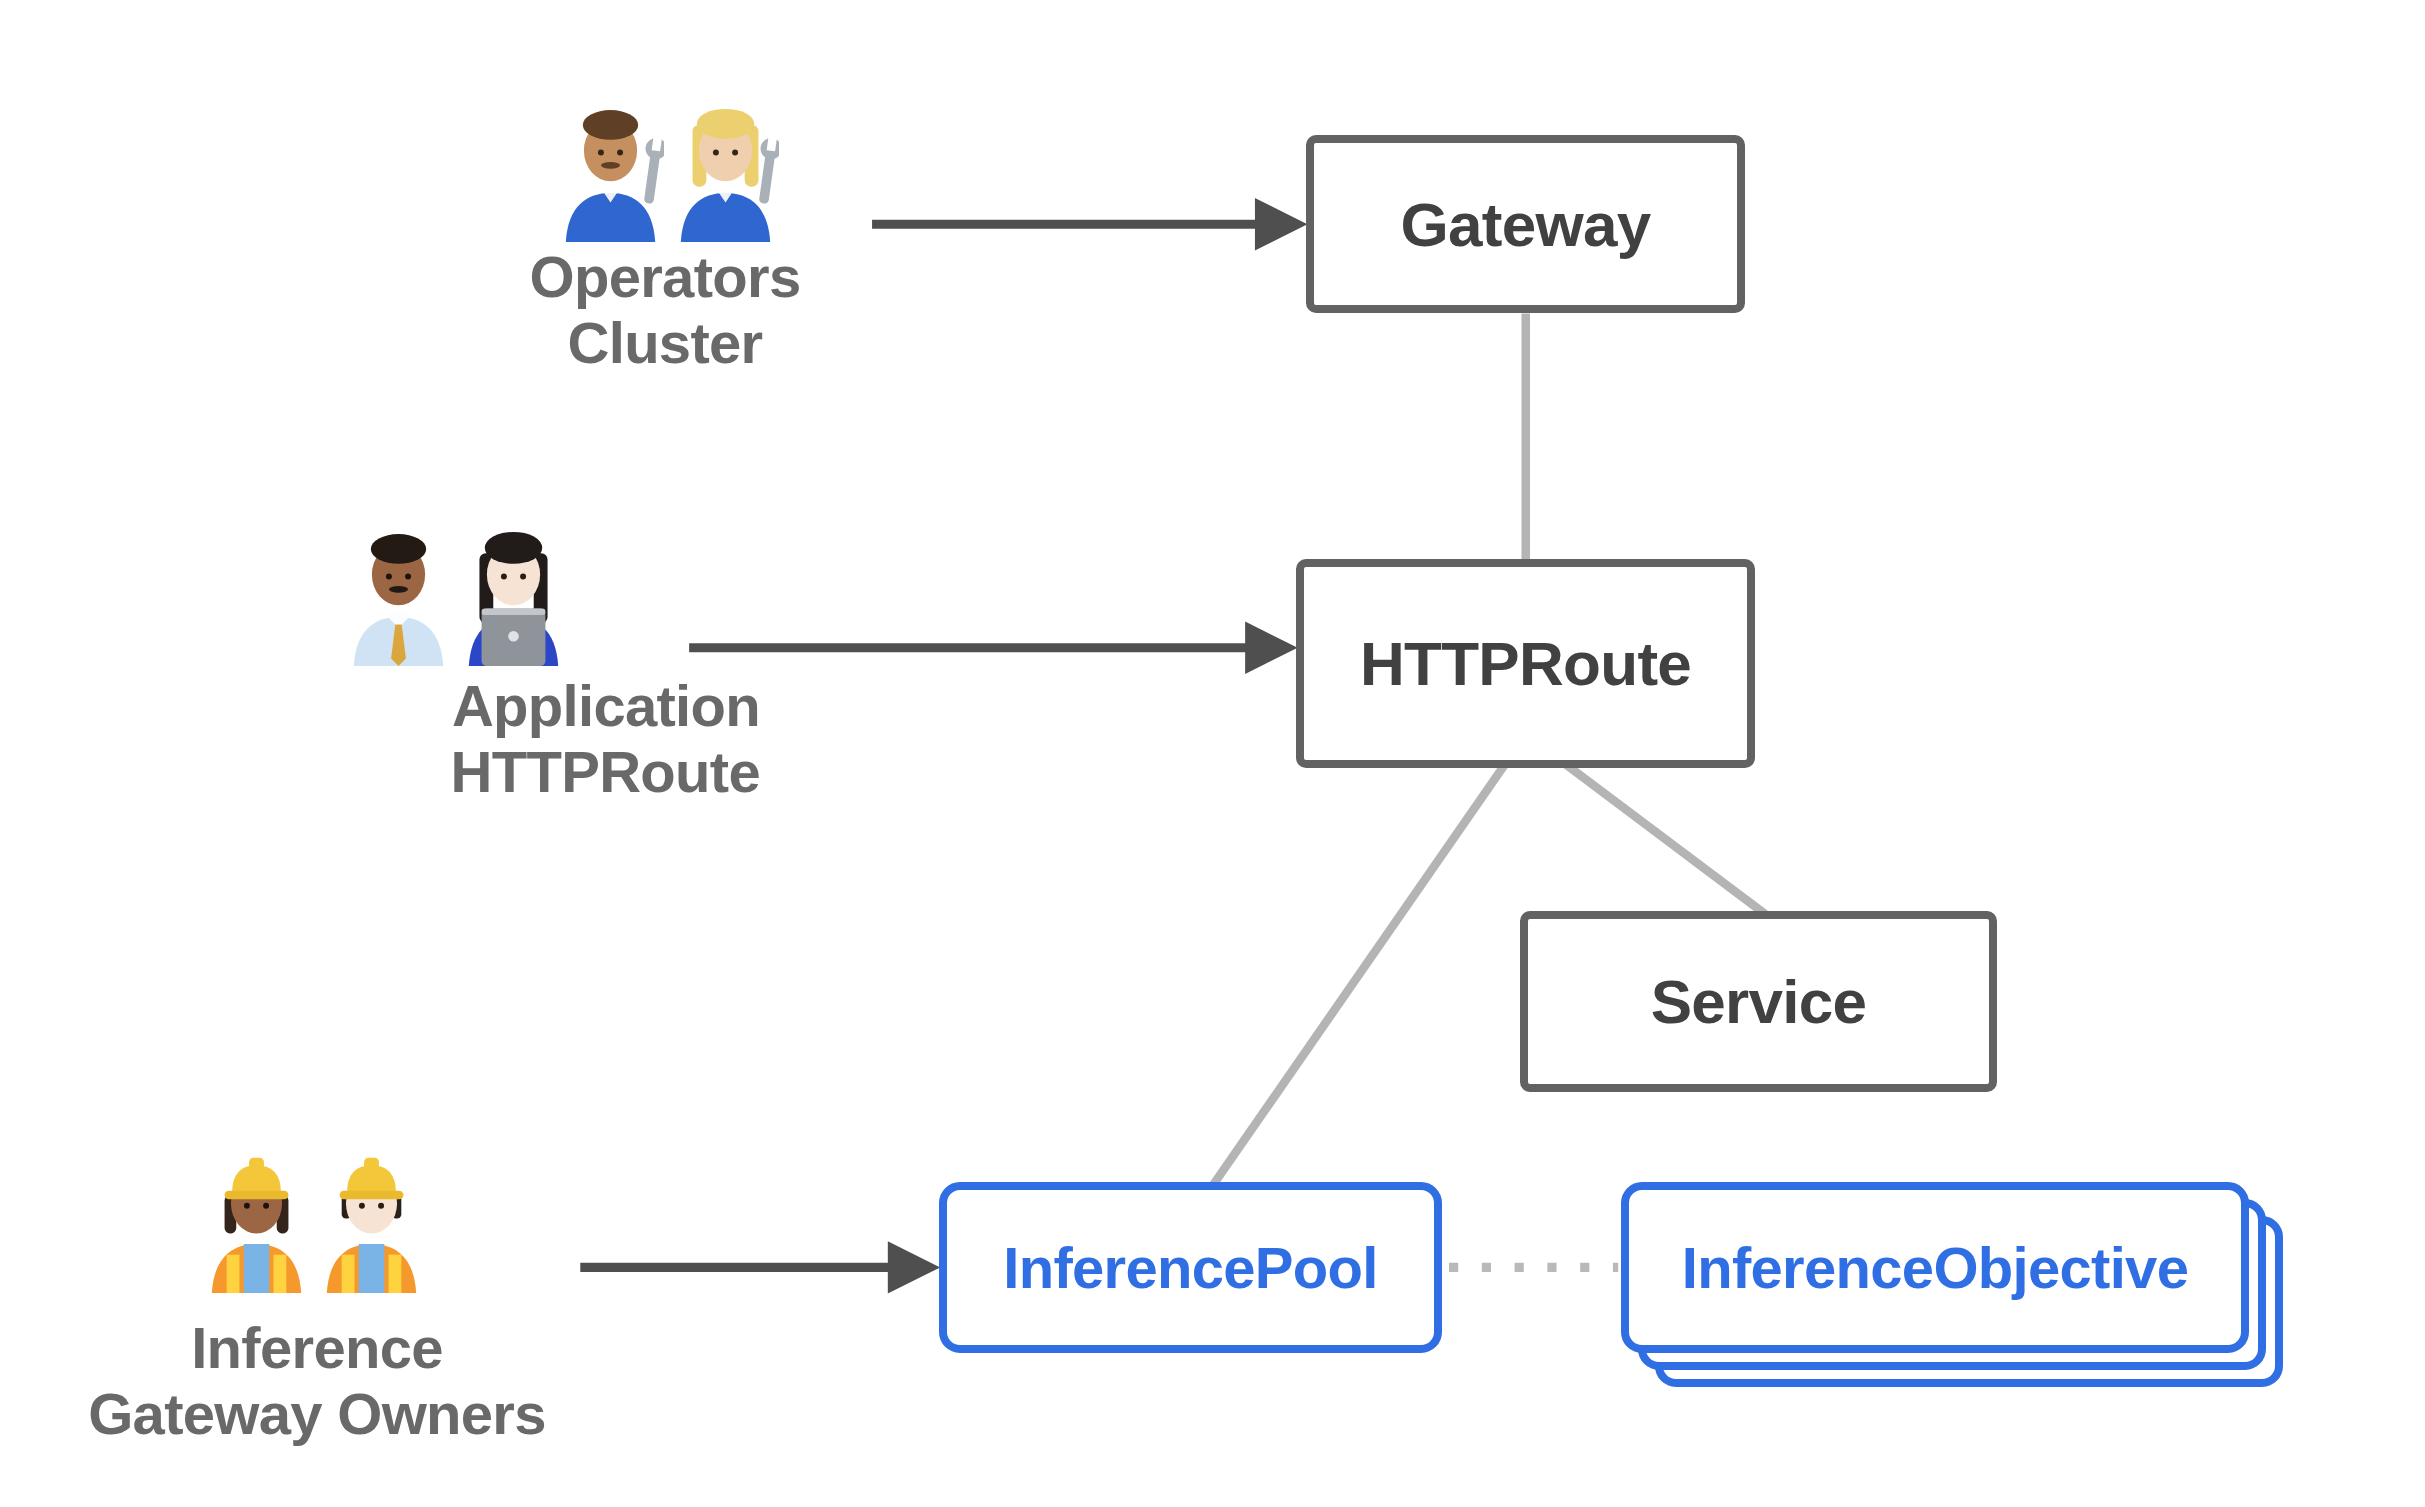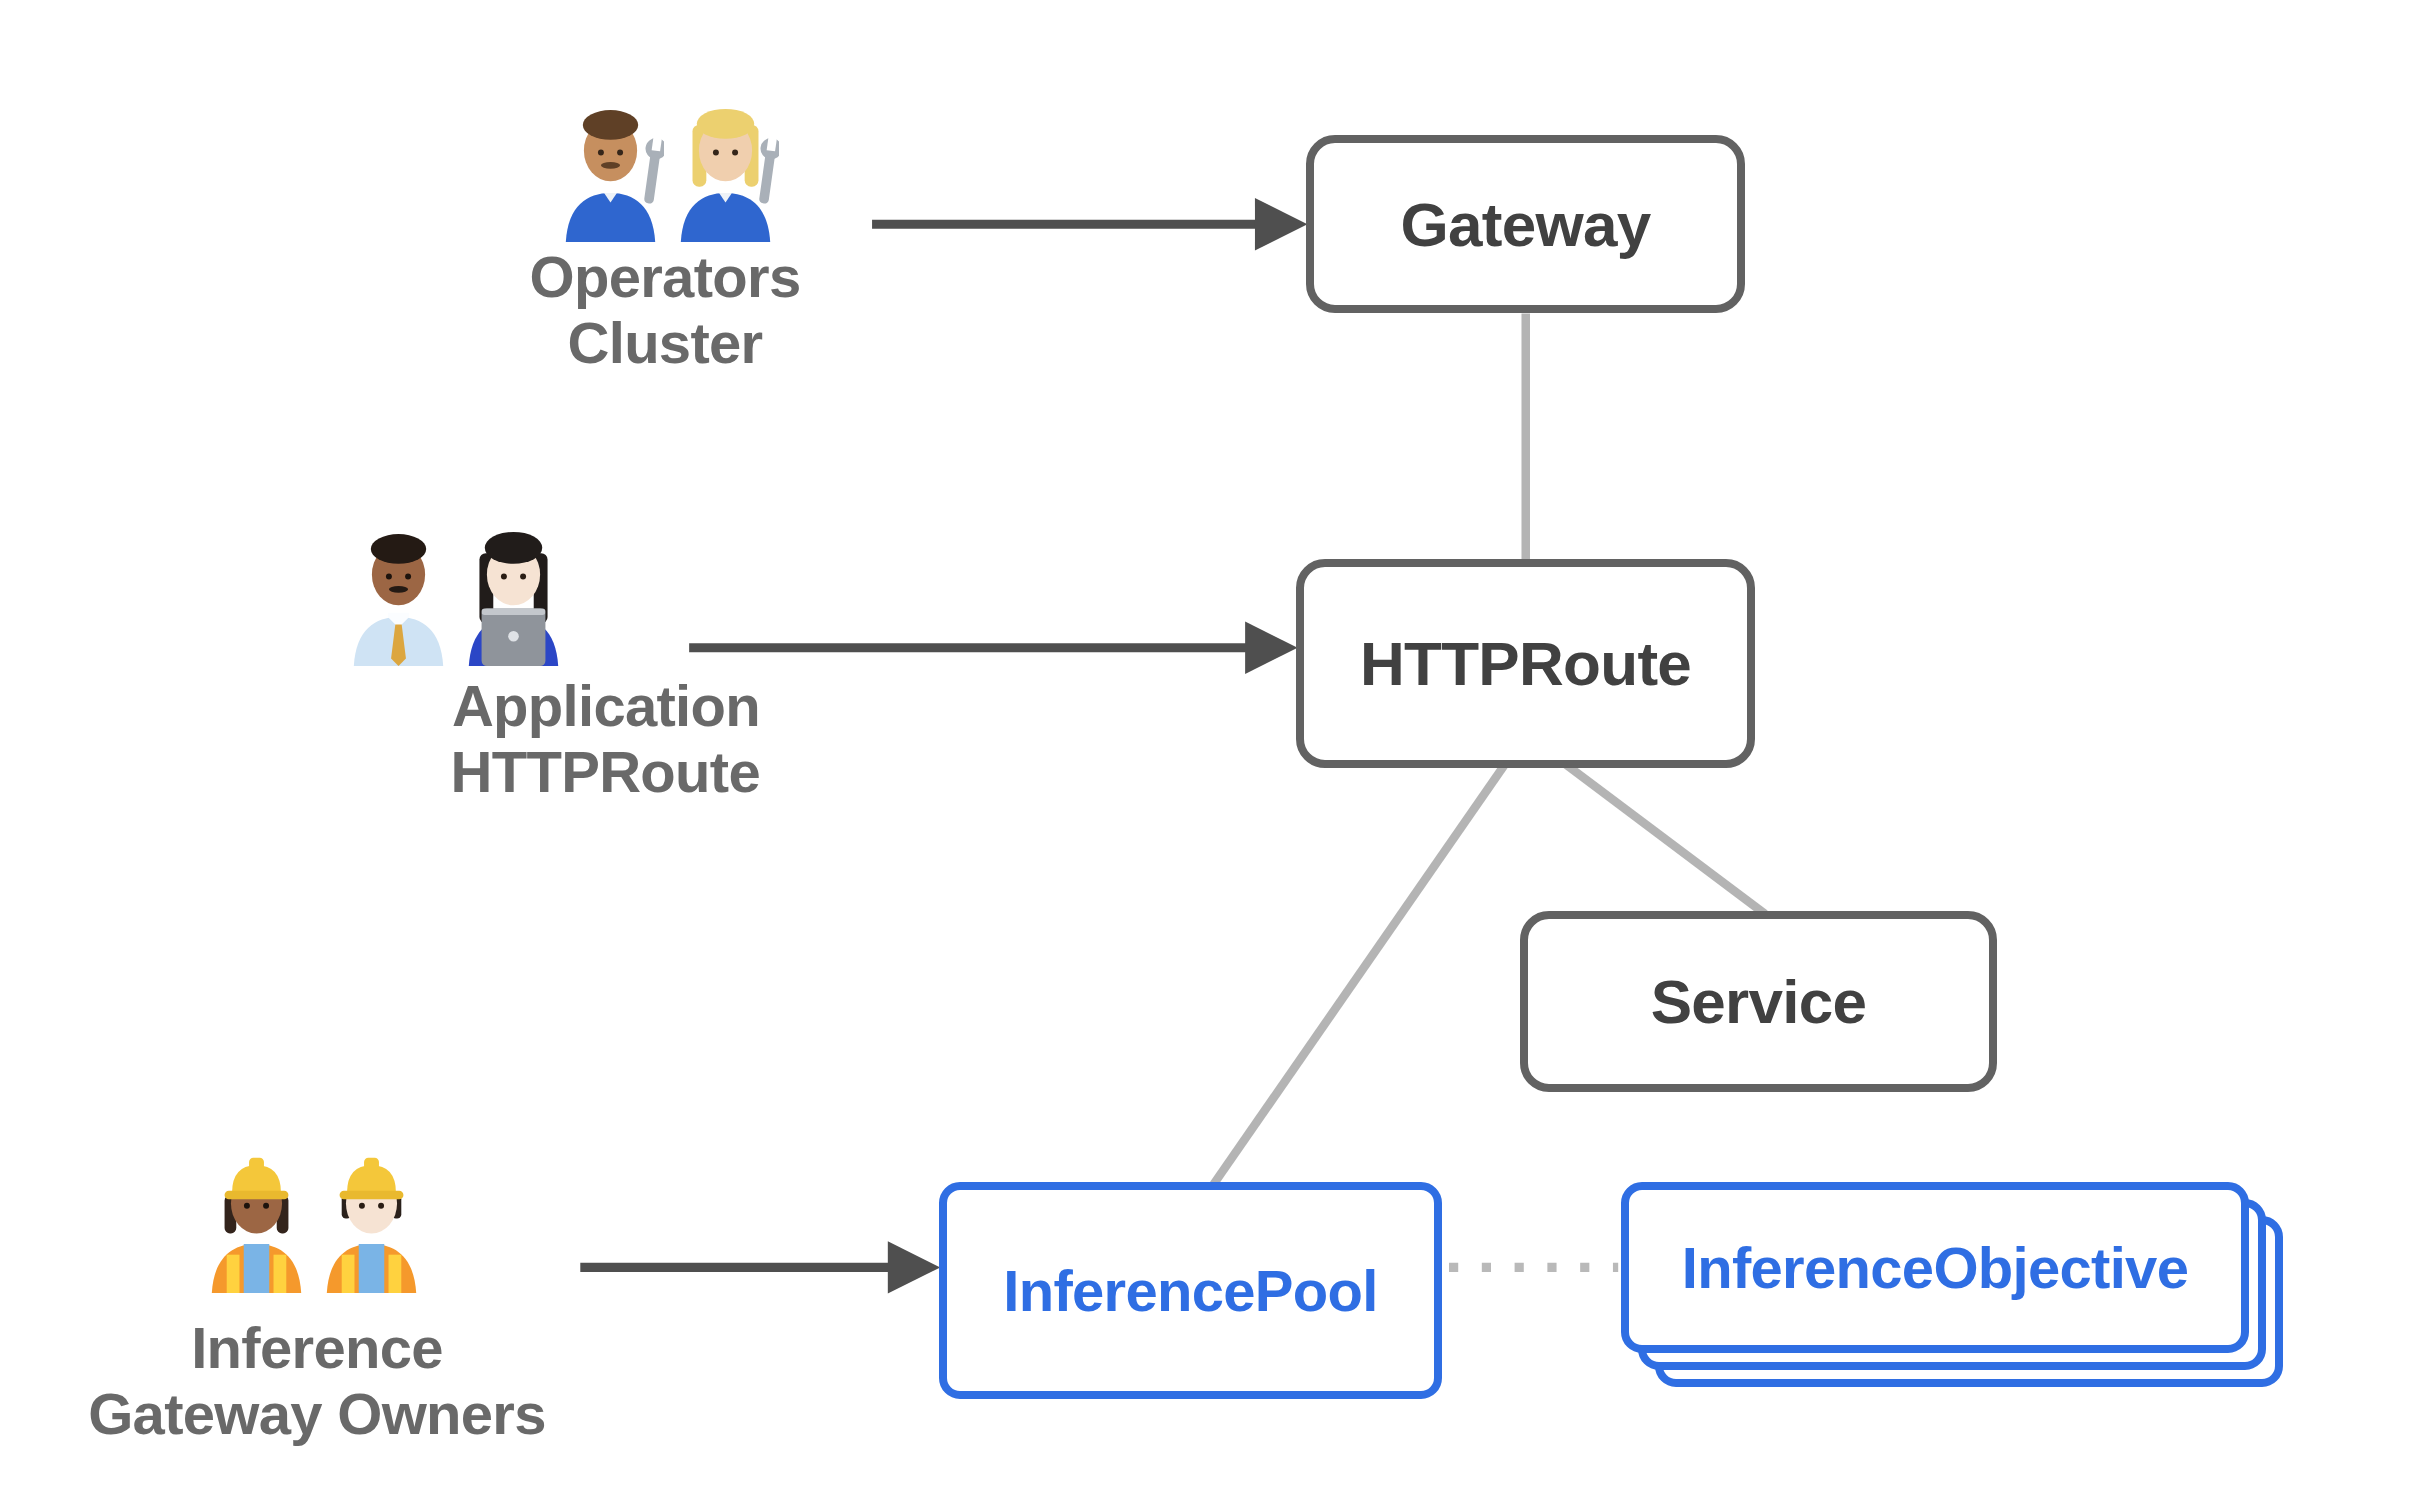--- a/index.html
+++ b/index.html
@@ -1,20 +1,20 @@
 <!DOCTYPE html>
 <html style="font-size:10.5px"><head>
 <meta charset="utf-8">
 <style>
   html,body{margin:0;padding:0;background:#ffffff;}
   body{width:2426px;height:1508px;font-family:"Liberation Sans",sans-serif;}
   .canvas{position:relative;width:2426px;height:1508px;background:#ffffff;overflow:hidden;}
   .edges{position:absolute;left:0;top:0;width:2426px;height:1508px;z-index:1;}
   .node{position:absolute;box-sizing:border-box;background:#ffffff;display:flex;align-items:center;justify-content:center;z-index:3;}
-  .node.gray{border:8.5px solid #626262;border-radius:29px;color:#414141;font-size:62px;font-weight:700;letter-spacing:-0.7px;}
+  .node.gray{border:8.5px solid #626262;border-radius:10px;color:#414141;font-size:62px;font-weight:700;letter-spacing:-0.7px;}
   .node.blue{border:8.5px solid #2f6ee3;border-radius:21px;color:#2f6ee3;font-size:58px;font-weight:700;letter-spacing:-0.7px;}
   .stack{position:absolute;z-index:2;}
   .stack .layer{position:absolute;box-sizing:border-box;background:#ffffff;border:8.5px solid #2f6ee3;border-radius:21px;}
   .persona-icons{position:absolute;display:flex;gap:7.9px;z-index:2;}
   .persona-icons svg{width:107px;height:149px;display:block;}
   .persona-label{position:absolute;width:590px;text-align:center;color:#696969;font-size:58px;font-weight:700;line-height:66px;z-index:2;letter-spacing:-0.7px;}
 </style>
 </head>
 <body>
 
@@ -47,21 +47,21 @@
   </div>
 
   <div class="node gray" style="left:1296px;top:559px;width:459px;height:209px;">
     <span>HTTPRoute</span>
   </div>
 
   <div class="node gray" style="left:1520px;top:911px;width:477px;height:181px;justify-content:center;">
     <span>Service</span>
   </div>
 
-  <div class="node blue" style="left:939px;top:1182px;width:503px;height:217px;">
+  <div class="node blue" style="left:939px;top:1182px;width:503px;height:171px;">
     <span>InferencePool</span>
   </div>
 
   <div class="stack" style="left:1621px;top:1182px;width:662px;height:205px;">
     <div class="layer" style="left:34px;top:34px;width:628px;height:171px;"></div>
     <div class="layer" style="left:17px;top:17px;width:628px;height:171px;"></div>
     <div class="node blue" style="left:0px;top:0px;width:628px;height:171px;">
       <span>InferenceObjective</span>
     </div>
   </div>

